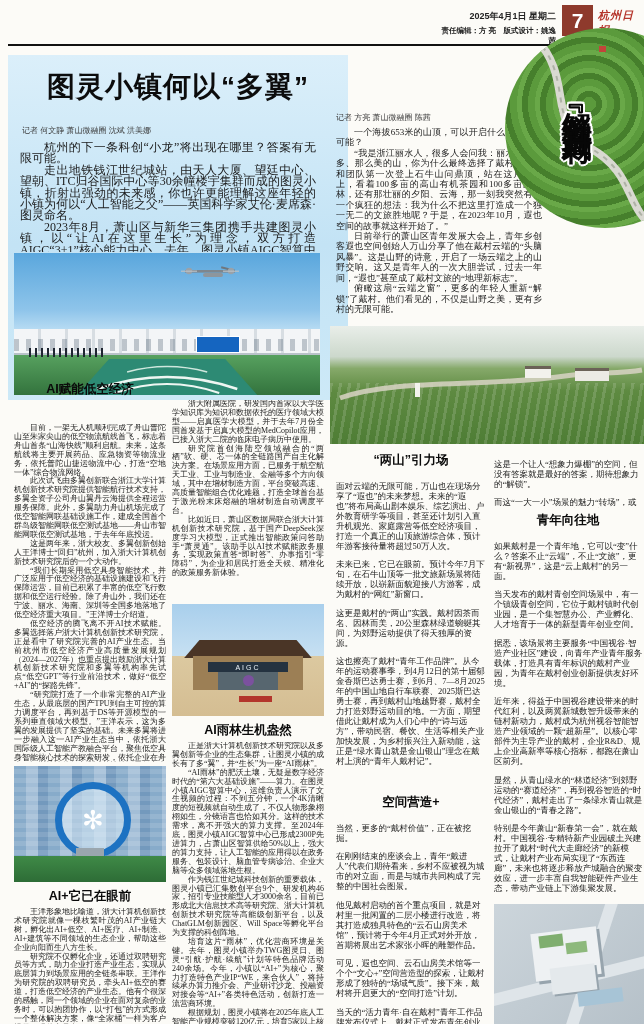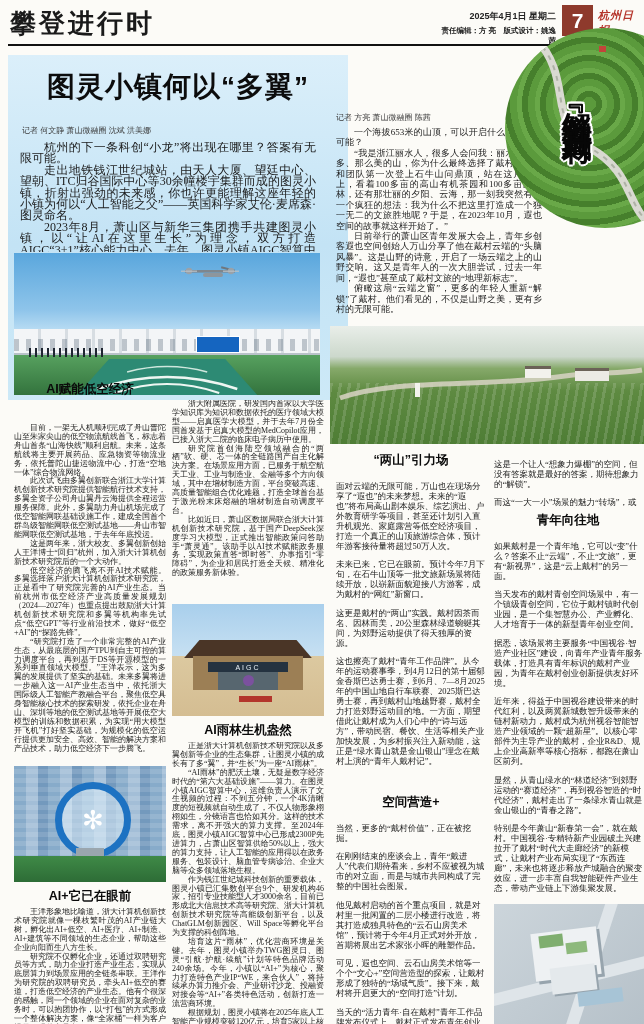--- a/index.html
+++ b/index.html
@@ -111,21 +111,20 @@
   .px-g2{position:absolute;left:48%;top:32%;width:14%;height:9%;background:#8db97c;transform:rotate(-7deg);}
   .px-b2{position:absolute;left:38%;top:52%;width:30%;height:22%;background:#e4e9ec;transform:rotate(-7deg);
     box-shadow:2px 2px 0 #97a4ad;}
   .px-pool{position:absolute;left:56%;top:72%;width:30%;height:12%;background:#a7c4d6;transform:rotate(-7deg);}
 </style>
 </head>
 <body>
 
 <div class="page">
 
-  <div class="abs section-title">攀登进行时</div>
   <div class="abs head-meta">
     <div class="head-date">2025年4月1日 星期二</div>
     <div class="head-editors">责任编辑：方 亮　版式设计：姚逸茜</div>
   </div>
   <div class="abs page-no">7</div>
   <div class="abs masthead">
     <div class="paper-cn">杭州日报</div>
     <div class="paper-en">Hangzhou Daily</div>
   </div>
   <div class="abs head-rule"></div>
@@ -161,20 +160,21 @@
         <rect x="44" y="10.6" width="16" height="1.2" fill="#b9c0c6"></rect>
       </svg>
     </div>
   </div>
 
   <div class="abs h3" style="left:14px;top:381px;">AI赋能低空经济</div>
   <div class="abs ncol" style="left:14px;top:424px;height:338px;">
     <p>目前，一架无人机顺利完成了舟山普陀山至朱家尖山的低空物流航线首飞，标志着舟山首条“山海快线”顺利启航。未来，这条航线将主要开展药品、应急物资等物流业务，依托普陀山捷运物流中心，打造“空地一体”综合物流网络。</p>
     <p>此次试飞由多翼创新联合浙江大学计算机创新技术研究院提供智能航行技术支持，多翼全资子公司舟山翼丹云海提供全程运营服务保障。此外，多翼助力舟山机场完成了低空智能网联基础设施工作，建成全国首个群岛级智能网联低空测试基地——舟山市智能网联低空测试基地，于去年年底投运。</p>
     <p>这是两年来，浙大校友、多翼创新创始人王洋博士“回归”杭州，加入浙大计算机创新技术研究院后的一个大动作。</p>
+    <p>“我们长期采用低空具身智能技术，并广泛应用于低空经济的基础设施建设和飞行保障运营，目前已积累了丰富的低空飞行数据和低空运行经验。除了舟山外，我们还在宁波、丽水、海南、深圳等全国多地落地了低空经济重大项目。”王洋博士介绍道。</p>
     <p>低空经济的腾飞离不开AI技术赋能。多翼选择落户浙大计算机创新技术研究院，正是看中了研究院完善的AI产业生态。当前杭州市低空经济产业高质量发展规划（2024—2027年）也重点提出鼓励浙大计算机创新技术研究院和多翼等机构率先试点“低空GPT”等行业前沿技术，做好“低空+AI”的“探路先锋”。</p>
     <p>“研究院打造了一个非常完整的AI产业生态，从最底层的国产TPU到自主可控的算力调度平台，再到基于DS等开源模型的一系列垂直领域大模型。”王洋表示，这为多翼的发展提供了坚实的基础。未来多翼将进一步融入这一AI产业生态当中，依托浙大国际级人工智能产教融合平台，聚焦低空具身智能核心技术的探索研发，依托企业在舟山、深圳等地的低空测试基地等开展低空大模型的训练和数据积累，为实现“用大模型开飞机”打好坚实基础，为规模化的低空运行提供更加安全、高效、智能的解决方案和产品技术，助力低空经济下一步腾飞。</p>
   </div>
 
   <div class="abs photo ph-sculpt" style="left:14px;top:766px;width:152px;height:116px;">
     <div class="ps-ring">✻</div>
     <div class="ps-base"></div>
     <div class="ps-lawn"></div>
   </div>
   <div class="abs h3" style="left:14px;top:888px;">AI+它已在眼前</div>

